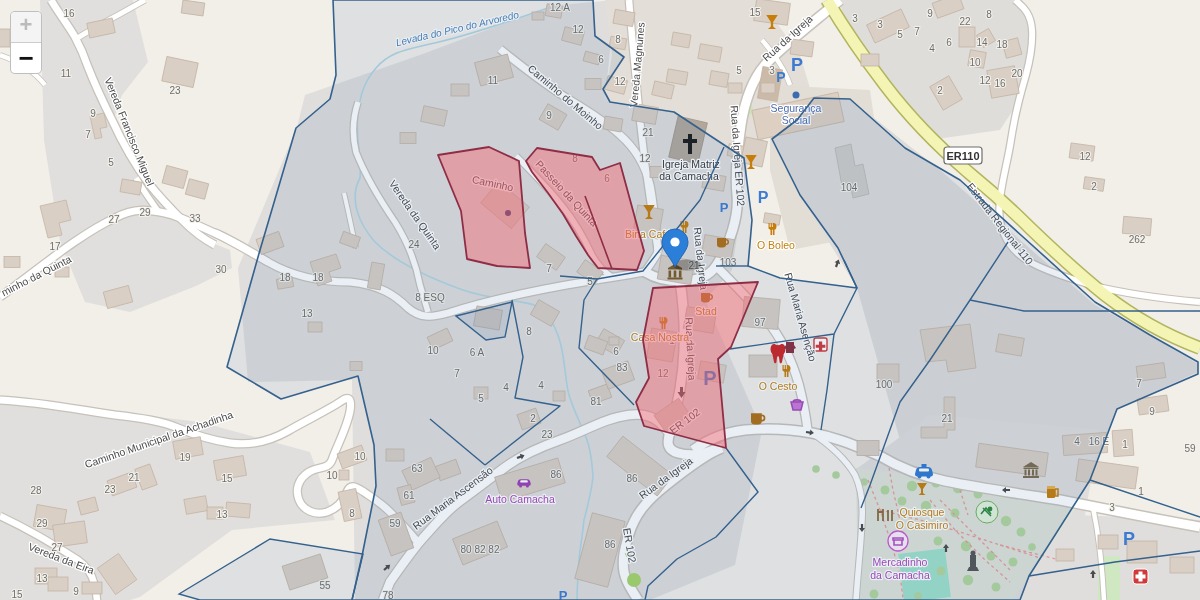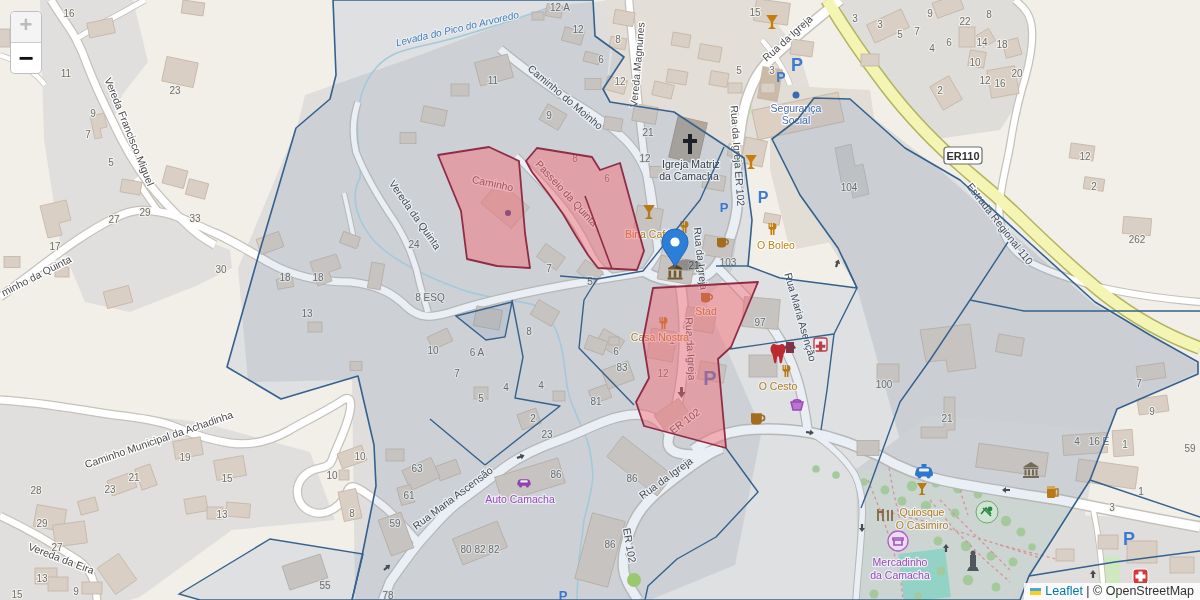--- a/index.html
+++ b/index.html
@@ -618,14 +618,13 @@
 <g id="marker">
 <ellipse cx="687" cy="265" rx="14" ry="5.5" fill="rgba(0,0,0,0.28)"></ellipse>
 <path d="M675,267 C669,255 662,250 662,242 a13,13 0 1 1 26,0 c0,8 -6.5,13 -13,25 z" fill="#2c7fd8" stroke="#2468b5" stroke-width="1"></path>
 <circle cx="675" cy="242" r="4.6" fill="#ffffff"></circle>
 </g>
 </svg>
 <div class="zoomctl">
       <div class="zbtn zplus">+</div>
       <div class="zbtn zminus">−</div>
     </div>
-<div class="attrib"><span class="flag"></span><a>Leaflet</a> | © OpenStreetMap</div>
 </div>
 
 </body></html>

